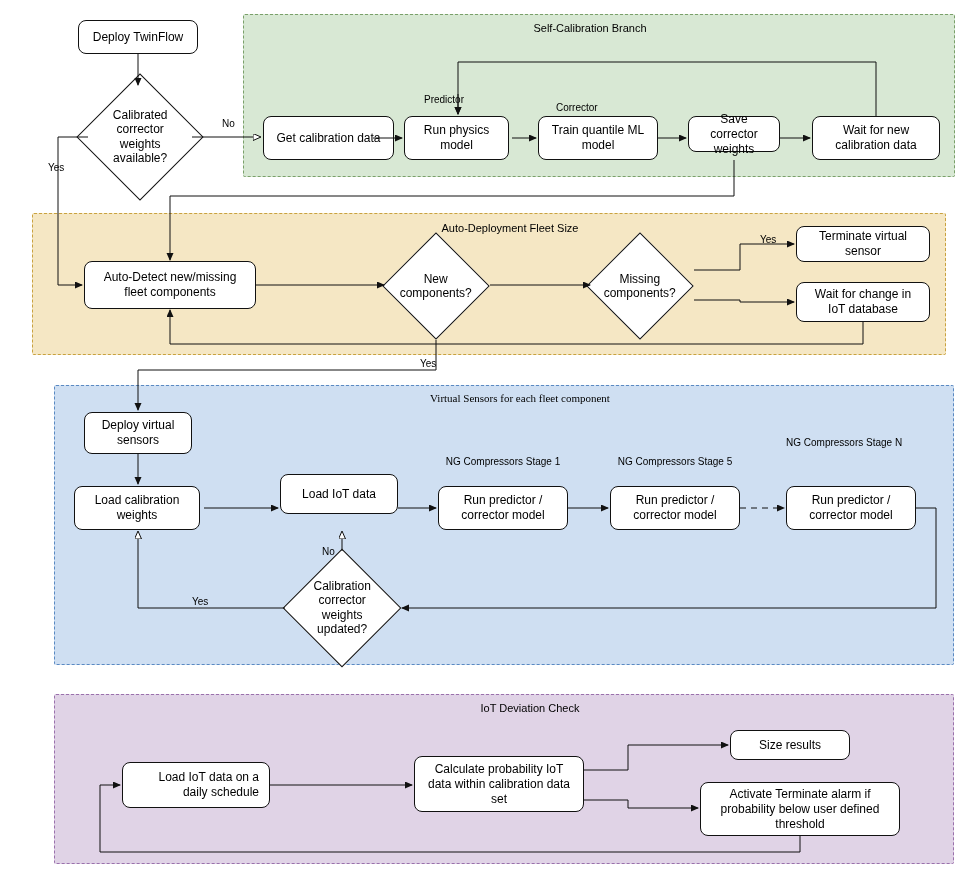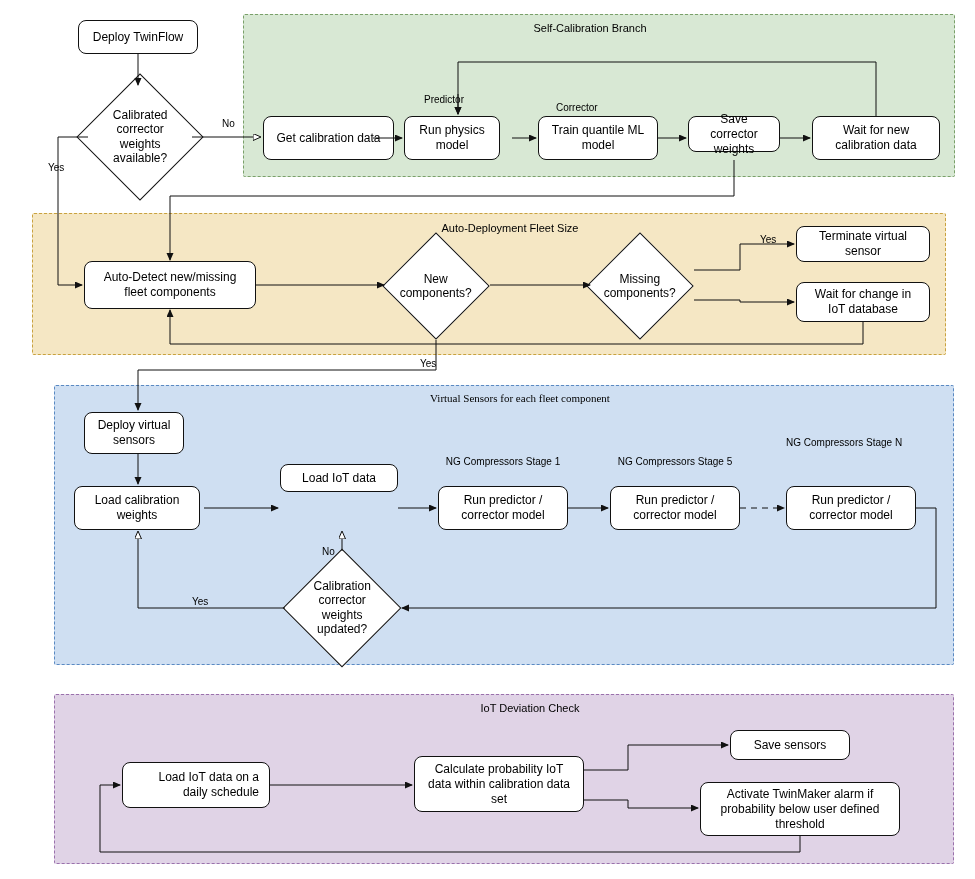--- a/index.html
+++ b/index.html
@@ -78,53 +78,53 @@
 <div class="title" style="left:350px; top:392px; width:340px;font-family:Liberation Serif, serif;">Virtual Sensors for each fleet component</div>
 <div class="title" style="left:430px; top:702px; width:200px;">IoT Deviation Check</div>
 
 <div class="rect" style="left:78px; top:20px; width:120px; height:34px;text-align:center;">Deploy TwinFlow</div>
 <div class="dia-wrap" style="left:95px; top:92px; width:90px; height:90px;">
   <div class="dia-label">Calibrated corrector weights available?</div>
 </div>
 
 <div class="rect" style="left:263px; top:116px; width:131px; height:44px;">Get calibration data</div>
 <div class="label" style="left:424px; top:94px;">Predictor</div>
-<div class="rect" style="left:404px; top:116px; width:96px; height:44px;">Run physics model</div>
+<div class="rect" style="left:404px; top:116px; width:105px; height:44px;">Run physics model</div>
 <div class="label" style="left:556px; top:102px;">Corrector</div>
 <div class="rect" style="left:538px; top:116px; width:120px; height:44px;">Train quantile ML model</div>
 <div class="rect" style="left:688px; top:116px; width:92px; height:36px;">Save corrector weights</div>
 <div class="rect" style="left:812px; top:116px; width:128px; height:44px;">Wait for new calibration data</div>
 
 <div class="rect" style="left:84px; top:261px; width:172px; height:48px;">Auto-Detect new/missing fleet components</div>
 <div class="dia-wrap" style="left:398px; top:248px; width:76px; height:76px;">
   <div class="dia-label">New components?</div>
 </div>
 <div class="dia-wrap" style="left:602px; top:248px; width:76px; height:76px;">
   <div class="dia-label">Missing components?</div>
 </div>
 <div class="rect" style="left:796px; top:226px; width:134px; height:36px;">Terminate virtual sensor</div>
 <div class="rect" style="left:796px; top:282px; width:134px; height:40px;">Wait for change in IoT database</div>
 
-<div class="rect" style="left:84px; top:412px; width:100px; height:42px;">Deploy virtual sensors</div>
+<div class="rect" style="left:84px; top:412px; width:108px; height:42px;">Deploy virtual sensors</div>
 <div class="rect" style="left:74px; top:486px; width:126px; height:44px;">Load calibration weights</div>
-<div class="rect" style="left:280px; top:464px; width:118px; height:28px;">Load IoT data</div>
+<div class="rect" style="left:280px; top:474px; width:118px; height:40px;">Load IoT data</div>
 <div class="label" style="left:438px; top:456px; width:130px; text-align:center;">NG Compressors Stage 1</div>
 <div class="rect" style="left:438px; top:486px; width:130px; height:44px;">Run predictor / corrector model</div>
 <div class="label" style="left:610px; top:456px; width:130px; text-align:center;">NG Compressors Stage 5</div>
 <div class="rect" style="left:610px; top:486px; width:130px; height:44px;">Run predictor / corrector model</div>
 <div class="label" style="left:786px; top:437px; width:130px; text-align:left;">NG Compressors Stage N</div>
 <div class="rect" style="left:786px; top:486px; width:130px; height:44px;">Run predictor / corrector model</div>
 <div class="dia-wrap" style="left:300px; top:566px; width:84px; height:84px;">
   <div class="dia-label">Calibration corrector weights updated?</div>
 </div>
 
 <div class="rect" style="left:122px; top:762px; width:148px; height:46px;text-align:right;">Load IoT data on a daily schedule</div>
 <div class="rect" style="left:414px; top:756px; width:170px; height:56px;">Calculate probability IoT data within calibration data set</div>
-<div class="rect" style="left:730px; top:730px; width:120px; height:30px;">Save sensors</div>
-<div class="rect" style="left:700px; top:782px; width:200px; height:54px;">Activate TwinMaker alarm if probability below user defined threshold</div>
+<div class="rect" style="left:730px; top:730px; width:120px; height:30px;">Size results</div>
+<div class="rect" style="left:700px; top:782px; width:200px; height:54px;">Activate Terminate alarm if probability below user defined threshold</div>
 
 <div class="label" style="left:48px;  top:162px;">Yes</div>
 <div class="label" style="left:222px; top:118px;">No</div>
 <div class="label" style="left:420px; top:358px;">Yes</div>
 <div class="label" style="left:760px; top:234px;">Yes</div>
 <div class="label" style="left:192px; top:596px;">Yes</div>
 <div class="label" style="left:322px; top:546px;">No</div>
 
 <svg class="flowlines">
   <defs>

